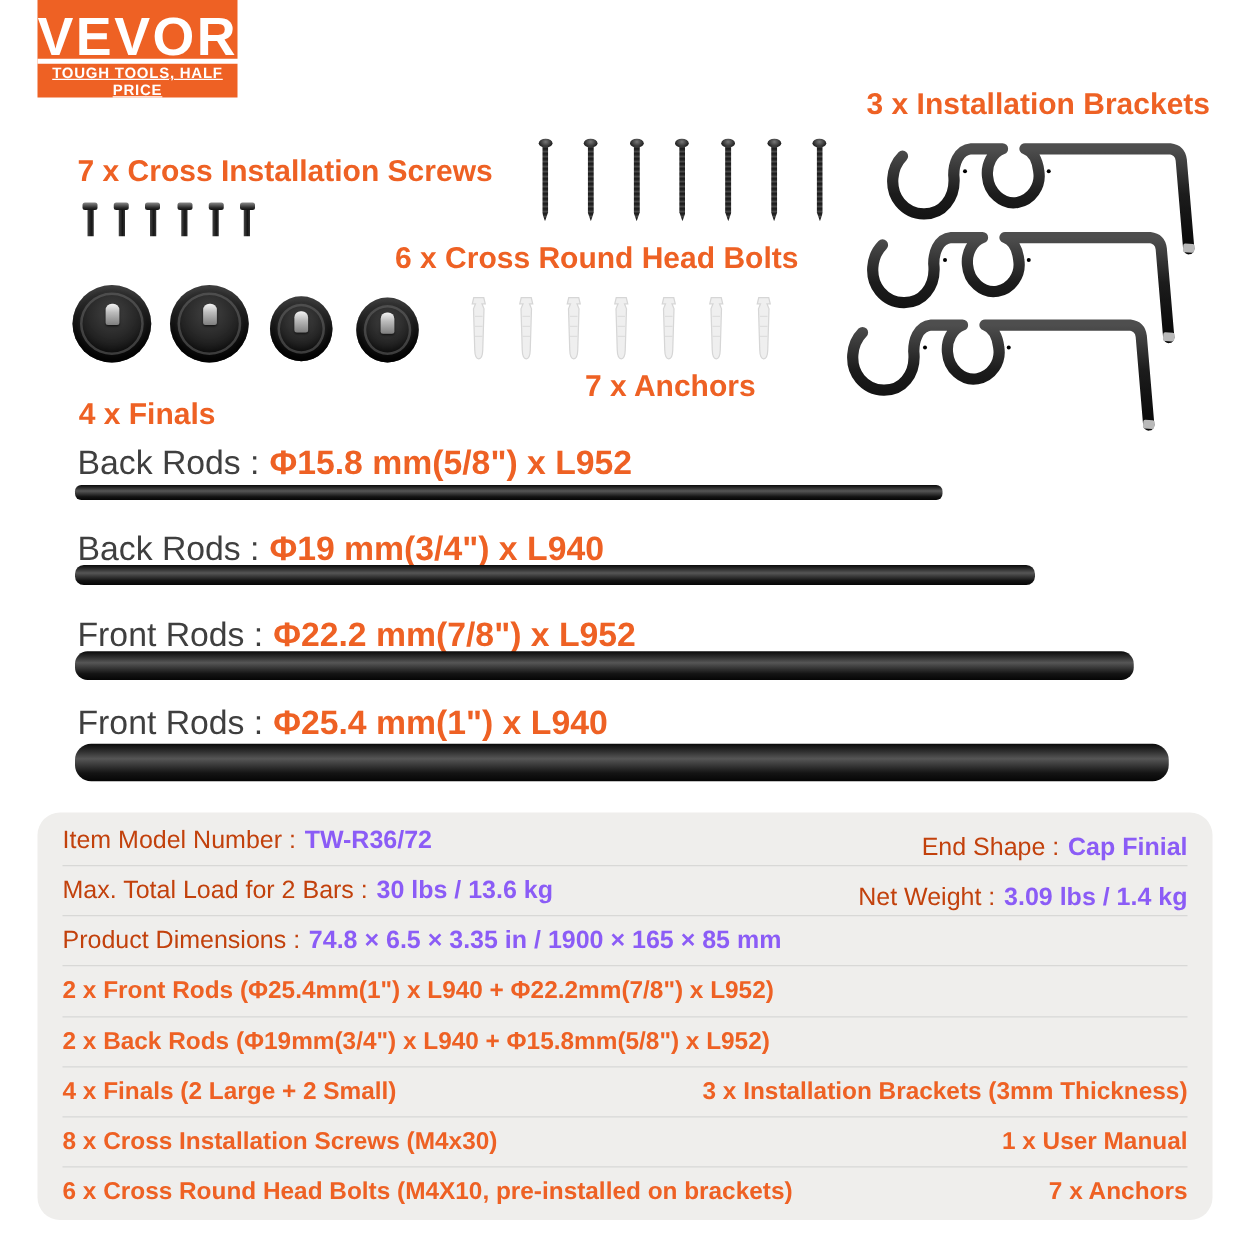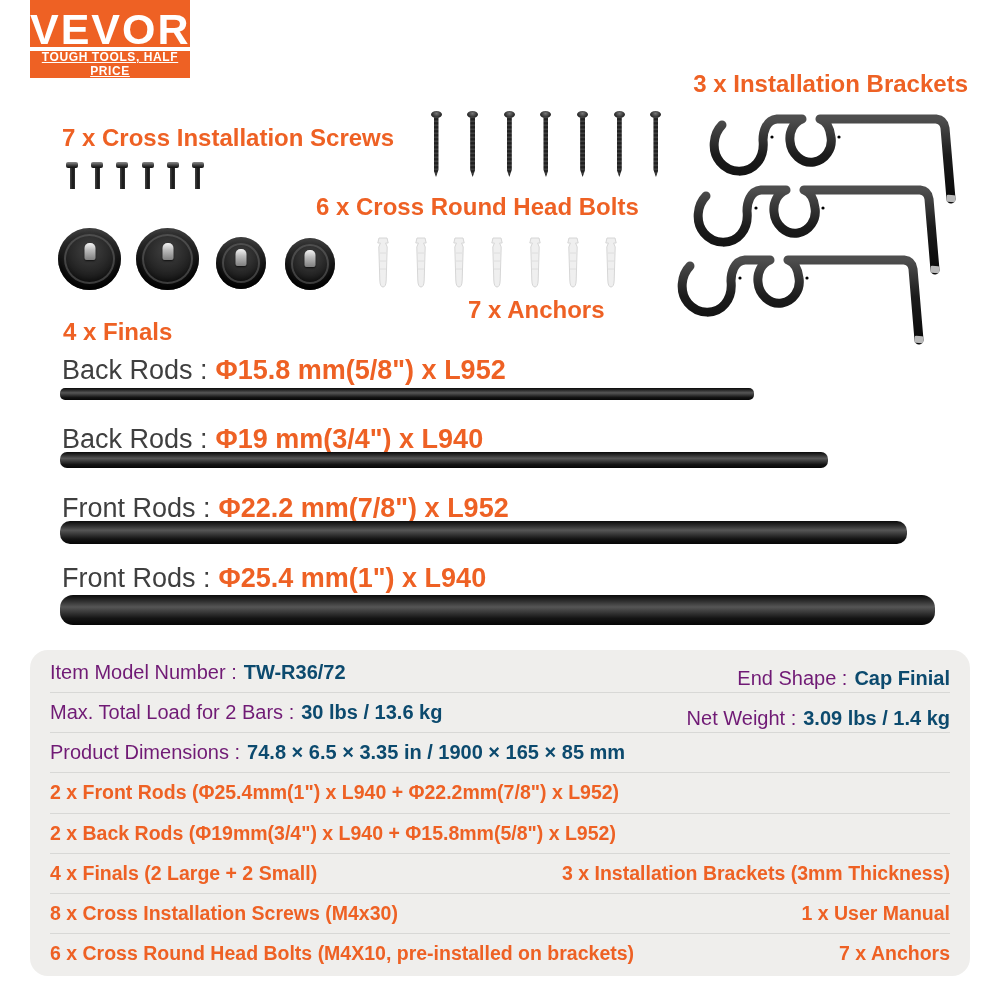--- a/index.html
+++ b/index.html
@@ -65,22 +65,22 @@
   .rod.r4{top:595px;width:875px;height:30px;border-radius:13px;}
   .lbl1{left:62px;top:355px;} .lbl2{left:62px;top:424px;}
   .lbl3{left:62px;top:493px;} .lbl4{left:62px;top:563px;}
   
   .spec-table{position:absolute;left:30px;top:650px;width:940px;height:326px;
     background:#efeeec;border-radius:18px;padding:3px 20px;box-sizing:border-box;
     display:flex;flex-direction:column;}
   .t-row{flex:1;display:flex;align-items:center;justify-content:space-between;
     border-bottom:1px solid #d8d8d6;font-size:20px;white-space:nowrap;}
   .t-row:last-child{border-bottom:none;}
-  .t-row .lbl{color:#701a75;}
-  .t-row .val{color:#0c4a6e;font-weight:700;margin-left:7px;}
+  .t-row .lbl{color:#c2410c;}
+  .t-row .val{color:#8b5cf6;font-weight:700;margin-left:7px;}
   .t-row .cell.right{text-align:right;margin-top:12px;}
   .t-row .oval{color:#ee6124;font-weight:700;font-size:19.5px;}
 </style>
 </head>
 <body>
 
 <div class="canvas">
 
   <div class="logo">
     <div class="name"><span>VEVOR</span><span class="reg">®</span></div>

